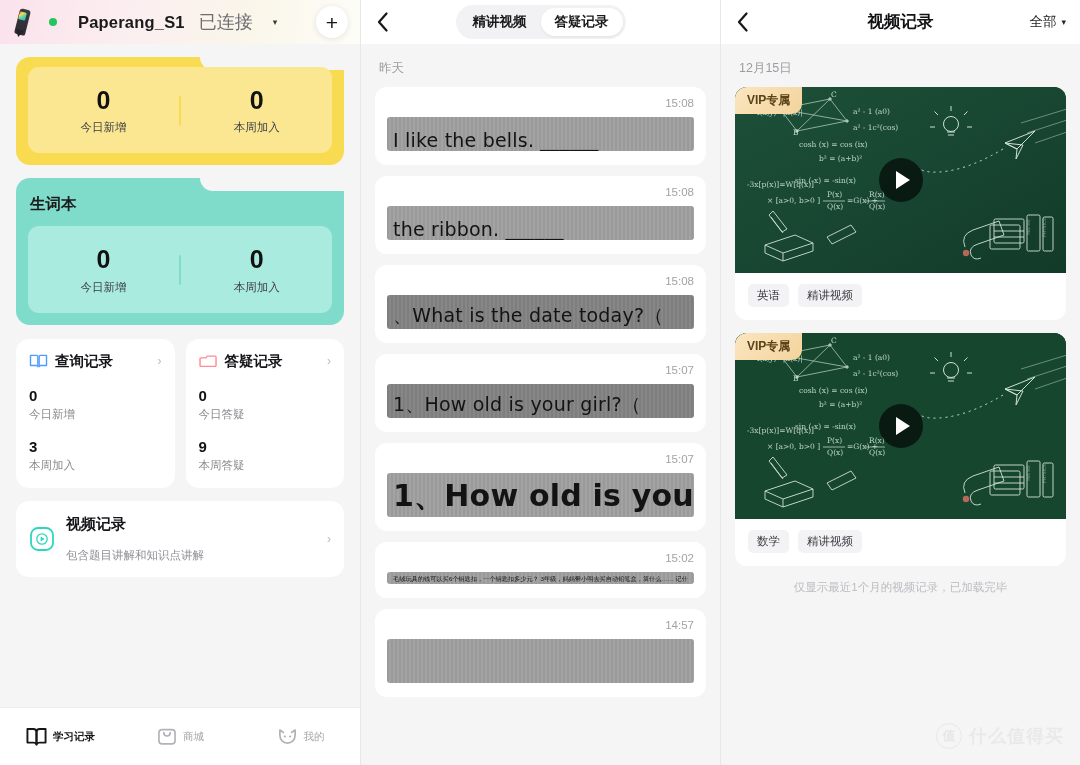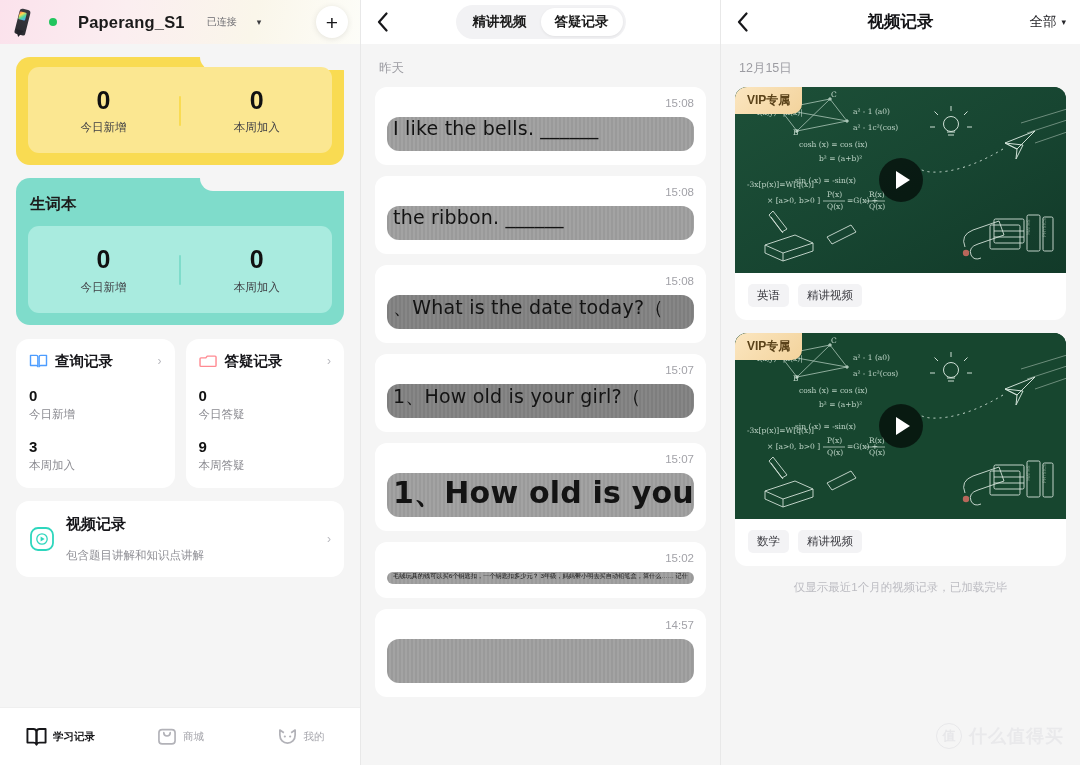--- a/index.html
+++ b/index.html
@@ -29,21 +29,21 @@
     background: linear-gradient(135deg,#ff5a5a 0%,#ffd84d 30%,#4dd8a0 60%,#4d9bff 100%);
     border-radius: 1px; transform: rotate(14deg);
   }
   .pen-tip {
     position: absolute; left: 1px; bottom: 0px; width: 0; height: 0;
     border-left: 4px solid transparent; border-right: 4px solid transparent;
     border-top: 7px solid #23232a; transform: rotate(14deg);
   }
   .status-dot { width: 8px; height: 8px; border-radius: 50%; background: #22c55e; margin: 0 7px 0 3px; flex: 0 0 auto; }
   .device-name { font-size: 16.5px; font-weight: 600; color: #1a1a1a; letter-spacing: .2px; }
-  .conn-state { font-size: 10px; color: #6d6d72; margin-left: 8px; }
+  .conn-state { font-size: 18px; color: #6d6d72; }
   .caret-down { margin-left: 6px; font-size: 9px; color: #3c3c40; line-height: 1; }
   .add-btn {
     position: absolute; right: 12px; top: 50%; transform: translateY(-50%);
     width: 32px; height: 32px; border-radius: 50%; background: #fff;
     display: flex; align-items: center; justify-content: center;
     box-shadow: 0 1px 6px rgba(0,0,0,.10); border: none; cursor: pointer;
   }
   .add-btn span { font-size: 21px; color: #17171a; line-height: 1; font-weight: 400; }
 
   .left-body { padding: 0 16px; background: #f5f5f5; height: 721px; position: relative; }
@@ -104,23 +104,23 @@
   .segmented {
     margin: 0 auto; background: #f2f2f4; border-radius: 17px; display: flex; padding: 3px; gap: 0;
   }
   .seg { padding: 5px 14px; border-radius: 15px; font-size: 13.5px; color: #1a1a1a; font-weight: 700; cursor: pointer; }
   .seg.active { background: #fff; box-shadow: 0 1px 3px rgba(0,0,0,.07); }
   .mid-body { height: 721px; background: #f5f5f5; padding: 0 14px; overflow: hidden; }
   .day-label { font-size: 12.5px; color: #9c9ca2; margin: 16px 0 10px 4px; }
   .rec-card { background: #fff; border-radius: 12px; padding: 10px 12px 14px; margin-bottom: 11px; }
   .rec-time { font-size: 11.5px; color: #a2a2a8; text-align: right; }
   .scan-strip {
-    margin-top: 8px; height: 34px; border-radius: 12px; position: relative; overflow: hidden;
+    margin-top: 8px; height: 34px; border-radius: 3px; position: relative; overflow: hidden;
     background: repeating-linear-gradient(90deg,#9a9a9a 0px,#9a9a9a 2px,#a3a3a3 2px,#a3a3a3 4px);
-    display: flex; align-items: flex-start; padding-left: 6px;
+    display: flex; align-items: flex-end; padding-left: 6px;
   }
   .scan-strip.dark {
     background: repeating-linear-gradient(90deg,#7e7e7e 0px,#7e7e7e 2px,#878787 2px,#878787 4px);
   }
   .scan-strip span {
     font-family: "DejaVu Sans", sans-serif; font-size: 19px; color: #131313; white-space: nowrap; letter-spacing: .2px;
   }
   .scan-strip.tiny span { font-size: 6.2px; letter-spacing: 0; font-family: "Liberation Sans", sans-serif; }
   .scan-strip.huge { height: 44px; }
   .scan-strip.huge span { font-size: 30px; font-weight: 700; }

